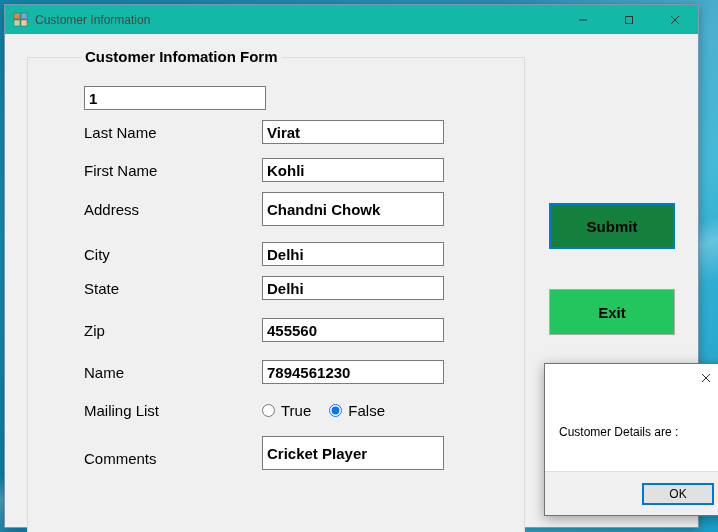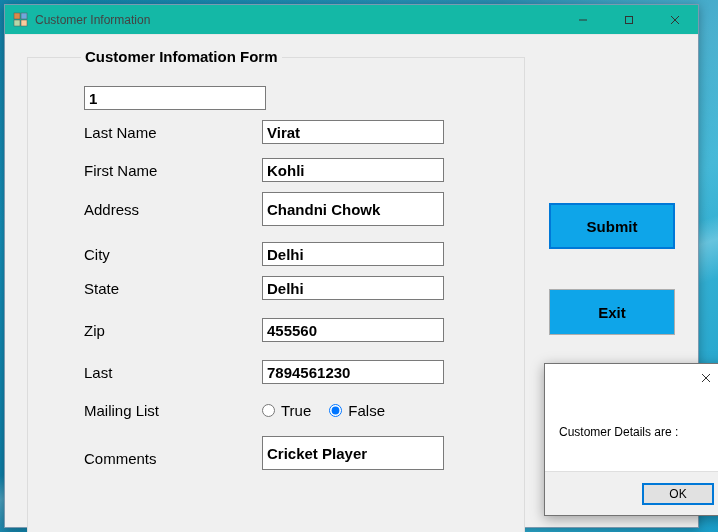--- a/index.html
+++ b/index.html
@@ -122,31 +122,31 @@
 
   .side-buttons {
     position: absolute;
     left: 544px; top: 168px;
     width: 130px;
   }
   .btn {
     display: flex;
     align-items: center; justify-content: center;
     width: 126px; height: 46px;
-    background: #0ea5e9;
+    background: #22c55e;
     border: 1px solid #adadad;
     font-size: 15px;
     font-weight: bold;
     color: #000;
     margin-bottom: 40px;
     cursor: pointer;
   }
   .btn.focused {
     border: 2px solid #0078d7;
-    background: #0ea5e9;
+    background: #15803d;
   }
 
   
   .msgbox {
     position: absolute;
     left: 544px; top: 363px;
     width: 183px; height: 153px;
     background: #ffffff;
     border: 1px solid #737373;
     box-shadow: 0 3px 12px rgba(0,0,0,0.35);
@@ -255,21 +255,21 @@
         <div class="lbl">State</div>
         <input class="txt" type="text" value="Delhi" style="">
       </div>
 
       <div class="row" style="top:260px;">
         <div class="lbl">Zip</div>
         <input class="txt" type="text" value="455560" style="">
       </div>
 
       <div class="row" style="top:302px;">
-        <div class="lbl">Last</div>
+        <div class="lbl">Name</div>
         <input class="txt" type="text" value="7894561230" style="">
       </div>
 
       <div class="row" style="top:344px;">
         <div class="lbl">Mailing List</div>
         <div class="radio-group">
           <label>
             <input type="radio" name="ml" style="">
             <span>True</span>
           </label>

